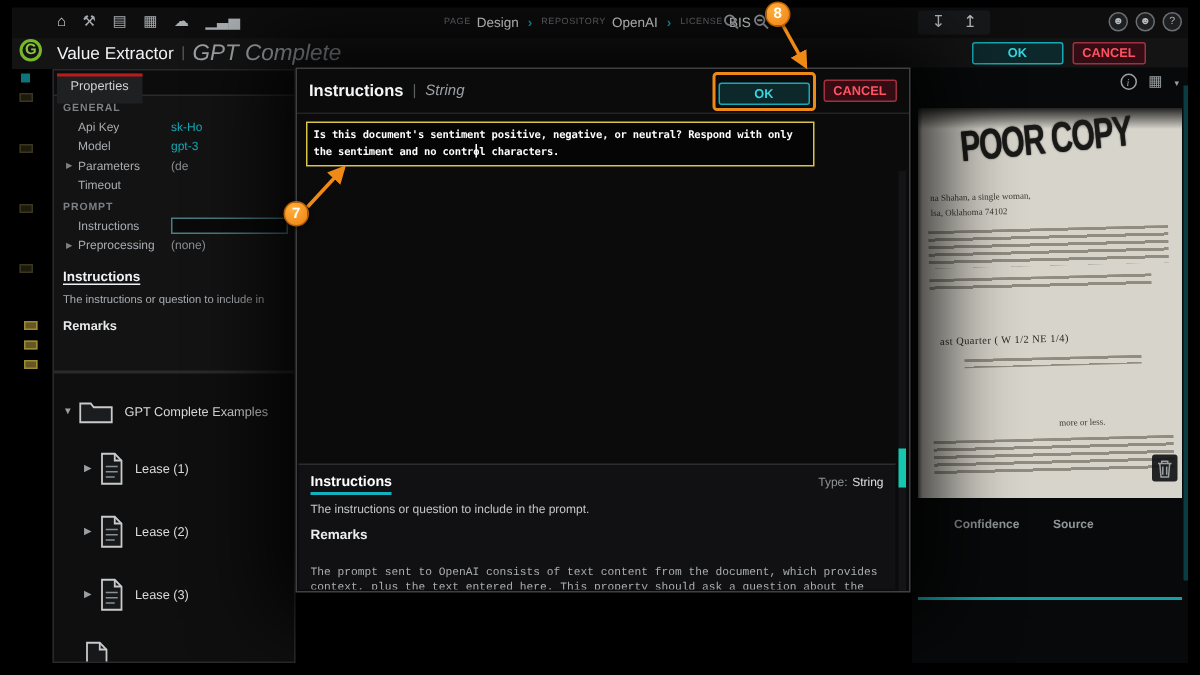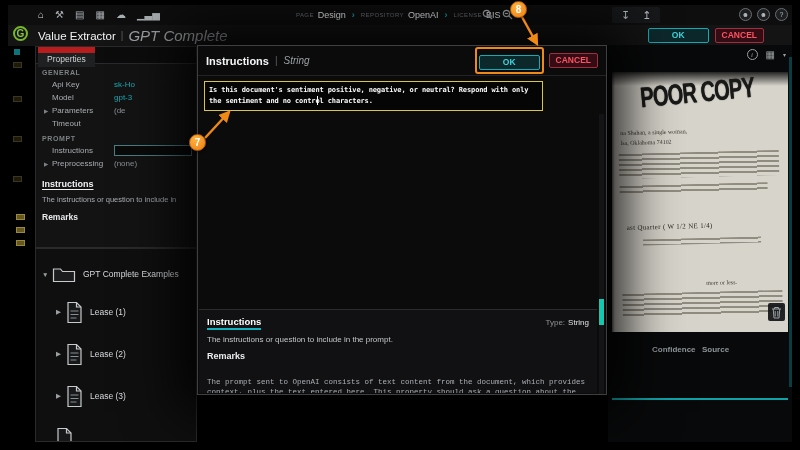--- a/index.html
+++ b/index.html
@@ -41,21 +41,21 @@
   
   .strip-ico{position:absolute;width:9px;height:6px;border:1px solid #4a4426;background:#25210f;opacity:.8;}
   .strip-ico.bright{border-color:#9a8a38;background:#645722;opacity:1;}
   .strip-sq{position:absolute;width:6px;height:6px;background:#0d8a90;opacity:.85;}
 
   
   .props{position:absolute;left:35px;top:46px;width:162px;height:202px;background:#131314;
     border:1px solid #2a2a2c;overflow:hidden;}
   .tabstrip{height:17px;background:#0c0c0d;border-bottom:1px solid #2a2a2c;}
   .tab{display:inline-block;height:20px;line-height:13px;padding:0 9px;background:#1f2022;color:#cfd2d4;
-    font-size:8.5px;border-top:6px solid #b91c1c;margin-left:2px;}
+    font-size:8.5px;border-top:2px solid #b91c1c;margin-left:2px;}
   .sec{padding:5px 6px 2px;font-size:7px;font-weight:bold;letter-spacing:.6px;color:#7c8184;}
   .prow{display:flex;align-items:center;height:13px;padding-left:8px;font-size:8px;}
   .exp{width:8px;color:#7c8184;font-size:5.5px;flex:0 0 8px;}
   .plabel{width:62px;flex:0 0 62px;color:#a9adb0;white-space:nowrap;overflow:hidden;}
   .pval{flex:1;color:#17a8b2;white-space:nowrap;overflow:hidden;margin-right:4px;}
   .pval.dim{color:#8a8f92;}
   .pval.sel{border:1px solid #4a7d84;height:11px;background:#0a0a0a;}
   .phelp{padding:9px 6px 0;}
   .phelp-title{font-size:9px;font-weight:bold;color:#f0f1f2;text-decoration:underline;text-underline-offset:2px;}
   .phelp-text{margin-top:6px;font-size:7.5px;color:#a9adb0;white-space:nowrap;overflow:hidden;}
@@ -94,21 +94,21 @@
   .f3{left:14px;top:150px;font-size:7px;color:#2c2822;letter-spacing:.3px;}
   .f4{left:92px;top:208px;font-size:6px;}
   .blur{position:absolute;background:repeating-linear-gradient(180deg,#6b6558 0 2px,rgba(0,0,0,0) 2px 5px);opacity:.65;}
   .bA{left:8px;top:80px;width:160px;height:25px;}
   .bB{left:8px;top:112px;width:148px;height:9px;}
   .bC{left:30px;top:166px;width:118px;height:6px;}
   .bD{left:8px;top:220px;width:160px;height:24px;}
   .trash-btn{position:absolute;left:160px;top:258px;width:17px;height:18px;background:rgba(18,20,22,.92);
     border-radius:2px;display:flex;align-items:center;justify-content:center;}
   .res-col{position:absolute;top:300px;font-size:8px;font-weight:bold;color:#8f9598;}
-  .res-conf{left:44px;} .res-src{left:94px;}
+  .res-conf{left:28px;} .res-src{left:94px;}
   .sel-line{position:absolute;left:4px;top:353px;width:176px;height:2px;background:#0fa3a8;}
   .doc-scroll{position:absolute;right:0;top:12px;width:3px;height:330px;background:#0d7f85;opacity:.45;}
 
   
   .modal{position:absolute;left:197px;top:45px;width:410px;height:350px;background:#0b0b0c;
     border:1px solid #3f3f41;box-shadow:0 0 50px 18px rgba(0,0,0,.9);z-index:50;}
   .m-head{height:30px;display:flex;align-items:center;padding:0 8px;border-bottom:1px solid #232325;}
   .m-title{font-size:11px;font-weight:bold;color:#f4f5f6;}
   .m-sep{font-size:10px;color:#5a5f62;margin:0 6px;}
   .m-type{font-size:10px;font-style:italic;color:#9ba0a3;}

